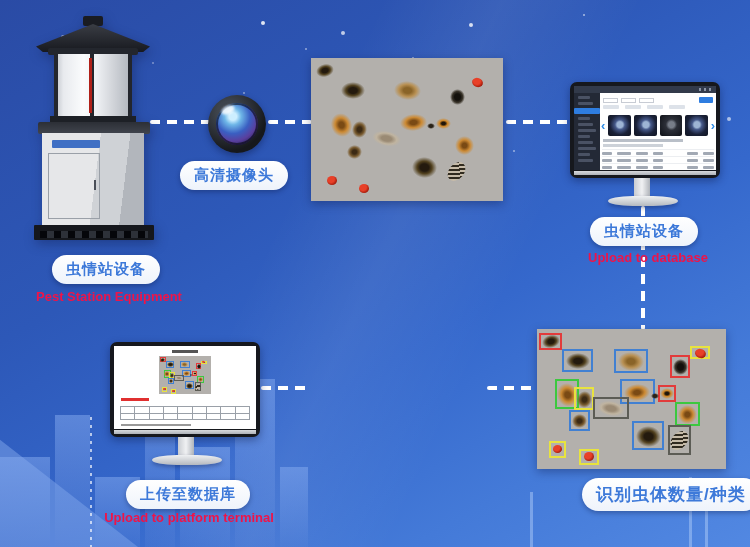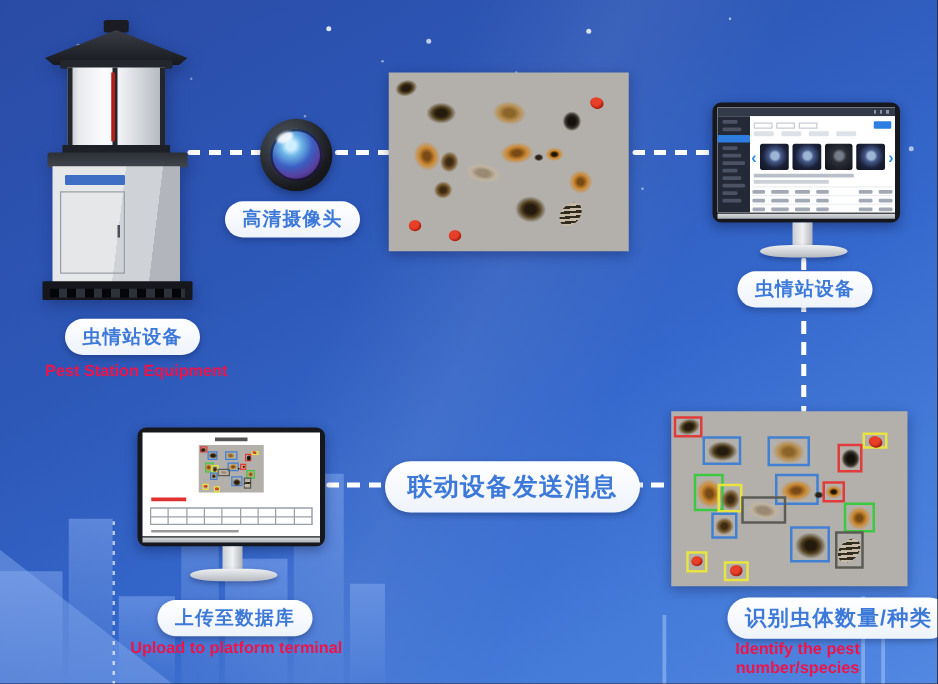--- a/index.html
+++ b/index.html
@@ -277,20 +277,21 @@
               <i class="act-r"></i>
             </div>
           </div>
       </div>
     </div>
     <div class="monitor-silver" style="bottom:3px;width:142px"></div>
   </div>
   <div class="monitor-neck" style="left:634px;top:178px;width:16px;height:20px"></div>
   <div class="monitor-base" style="left:608px;top:196px;width:70px;height:10px"></div>
   <div class="pill" style="left:590px;top:217px">虫情站设备</div>
+  <div class="sub" style="left:578px;top:250px;width:140px">Upload to database</div>
 
   <div id="photo-identify" class="photo" style="left:537px;top:329px;width:189px;height:140px">
       <div class="det-box" style="left: 1.96px; top: 3.92px; width: 23.52px; height: 16.66px; border-width: 2px; border-color: rgb(226, 59, 59);"></div>
       <span class="bug bug-moth-dark" style="left: 4.9px; top: 5.88px; width: 17.64px; height: 12.74px; transform: rotate(-15deg);"></span>
       <div class="det-box" style="left: 25.48px; top: 19.6px; width: 30.38px; height: 23.52px; border-width: 2px; border-color: rgb(65, 128, 210);"></div>
       <span class="bug bug-moth-dark" style="left: 29.4px; top: 23.52px; width: 23.52px; height: 16.66px; transform: rotate(0deg);"></span>
       <div class="det-box" style="left: 77.42px; top: 19.6px; width: 33.32px; height: 24.5px; border-width: 2px; border-color: rgb(65, 128, 210);"></div>
       <span class="bug bug-moth-tan" style="left: 81.34px; top: 22.54px; width: 26.46px; height: 18.62px; transform: rotate(5deg);"></span>
       <div class="det-box" style="left: 152.88px; top: 16.66px; width: 20.58px; height: 13.72px; border-width: 2px; border-color: rgb(232, 227, 62);"></div>
       <span class="bug bug-ladybug" style="left: 157.78px; top: 19.6px; width: 10.78px; height: 8.82px; transform: rotate(20deg);"></span>
@@ -314,23 +315,21 @@
       <span class="bug bug-moth-dark" style="left: 98.98px; top: 97.02px; width: 24.5px; height: 20.58px; transform: rotate(5deg);"></span>
       <div class="det-box" style="left: 131.32px; top: 96.04px; width: 22.54px; height: 30.38px; border-width: 2px; border-color: rgb(92, 92, 85);"></div>
       <span class="bug bug-striped" style="left: 135.24px; top: 100.94px; width: 14.7px; height: 20.58px; transform: rotate(40deg);"></span>
       <div class="det-box" style="left: 11.76px; top: 111.72px; width: 17.64px; height: 17.64px; border-width: 2px; border-color: rgb(232, 227, 62);"></div>
       <span class="bug bug-ladybug" style="left: 15.68px; top: 115.64px; width: 9.8px; height: 8.82px; transform: rotate(0deg);"></span>
       <div class="det-box" style="left: 42.14px; top: 119.56px; width: 19.6px; height: 16.66px; border-width: 2px; border-color: rgb(232, 227, 62);"></div>
       <span class="bug bug-ladybug" style="left: 47.04px; top: 123.48px; width: 9.8px; height: 8.82px; transform: rotate(0deg);"></span>
       <span class="bug bug-small-dark" style="left: 113.68px; top: 63.7px; width: 7.84px; height: 5.88px; transform: rotate(0deg);"></span>
     </div>
   <div class="pill" style="left:582px;top:478px;font-size:17px">识别虫体数量/种类</div>
-  <div class="sub" style="left:540px;top:511px;width:196px">Identify the pest number/species</div>
-
-  <div class="pill pill-lg" style="left:308px;top:369px">联动设备发送消息</div>
+
 
   <div class="monitor-frame" style="left:110px;top:342px;width:150px;height:95px">
     <div class="monitor-screen" style="width:142px;height:83px">
       <div class="bl-title"></div>
       <div id="photo-mini" class="bl-photo">
           <div class="det-box" style="left: 0.54px; top: 1.08px; width: 6.48px; height: 4.59px; border-width: 1px; border-color: rgb(226, 59, 59);"></div>
           <span class="bug bug-moth-dark" style="left: 1.35px; top: 1.62px; width: 4.86px; height: 3.51px; transform: rotate(-15deg);"></span>
           <div class="det-box" style="left: 7.02px; top: 5.4px; width: 8.37px; height: 6.48px; border-width: 1px; border-color: rgb(65, 128, 210);"></div>
           <span class="bug bug-moth-dark" style="left: 8.1px; top: 6.48px; width: 6.48px; height: 4.59px; transform: rotate(0deg);"></span>
           <div class="det-box" style="left: 21.33px; top: 5.4px; width: 9.18px; height: 6.75px; border-width: 1px; border-color: rgb(65, 128, 210);"></div>

